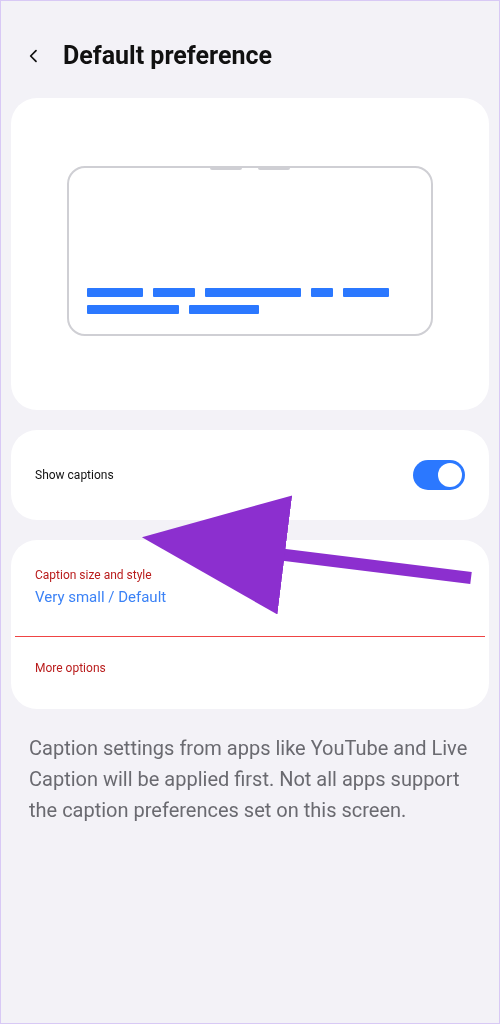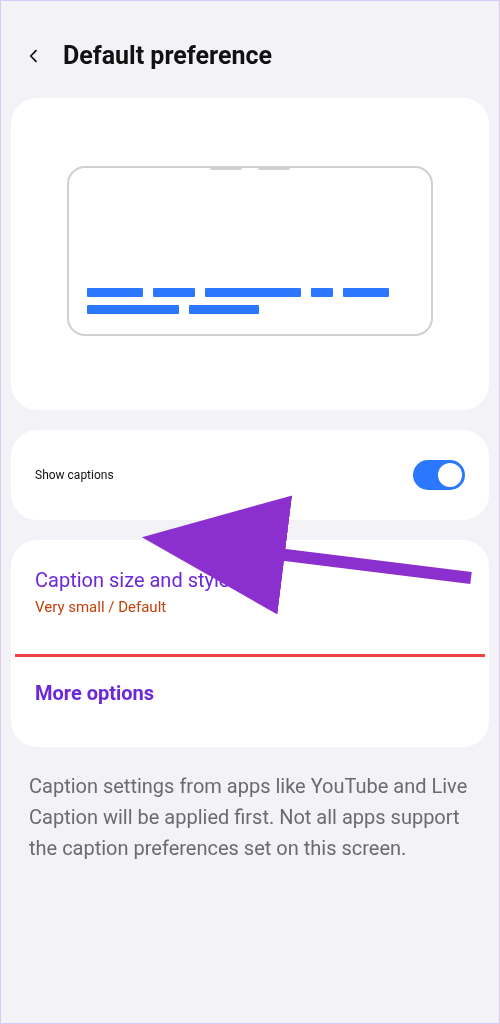--- a/index.html
+++ b/index.html
@@ -90,23 +90,23 @@
     right: 3px; top: 3px;
     width: 24px; height: 24px;
     background: #fff;
     border-radius: 50%;
   }
 
   .settings-card { padding: 4px 0; }
   .sitem {
     padding: 24px 24px 22px 24px;
   }
-  .sitem + .sitem { border-top: 3px solid #ef4444; margin: 16px 4px; padding-left:20px; padding-right:20px;font-weight:bold;}
-  .sitem-title { font-size: 20px; color: #6d28d9; position: relative; }
-  .sitem-sub { font-size: 15px; color: #c2410c; margin-top: 6px; }
+  .sitem + .sitem { border-top: 1px solid #ef4444; margin: 8px 4px; padding-left:20px; padding-right:20px;}
+  .sitem-title { font-size: 12px; color: #b91c1c; position: relative; }
+  .sitem-sub { font-size: 15px; color: #3b82f6; margin-top: 6px; }
 
   .footnote {
     font-size: 20px;
     color: #6a6a70;
     line-height: 1.55;
     padding: 4px 18px 0 18px;
   }
 
   
   .arrow {

